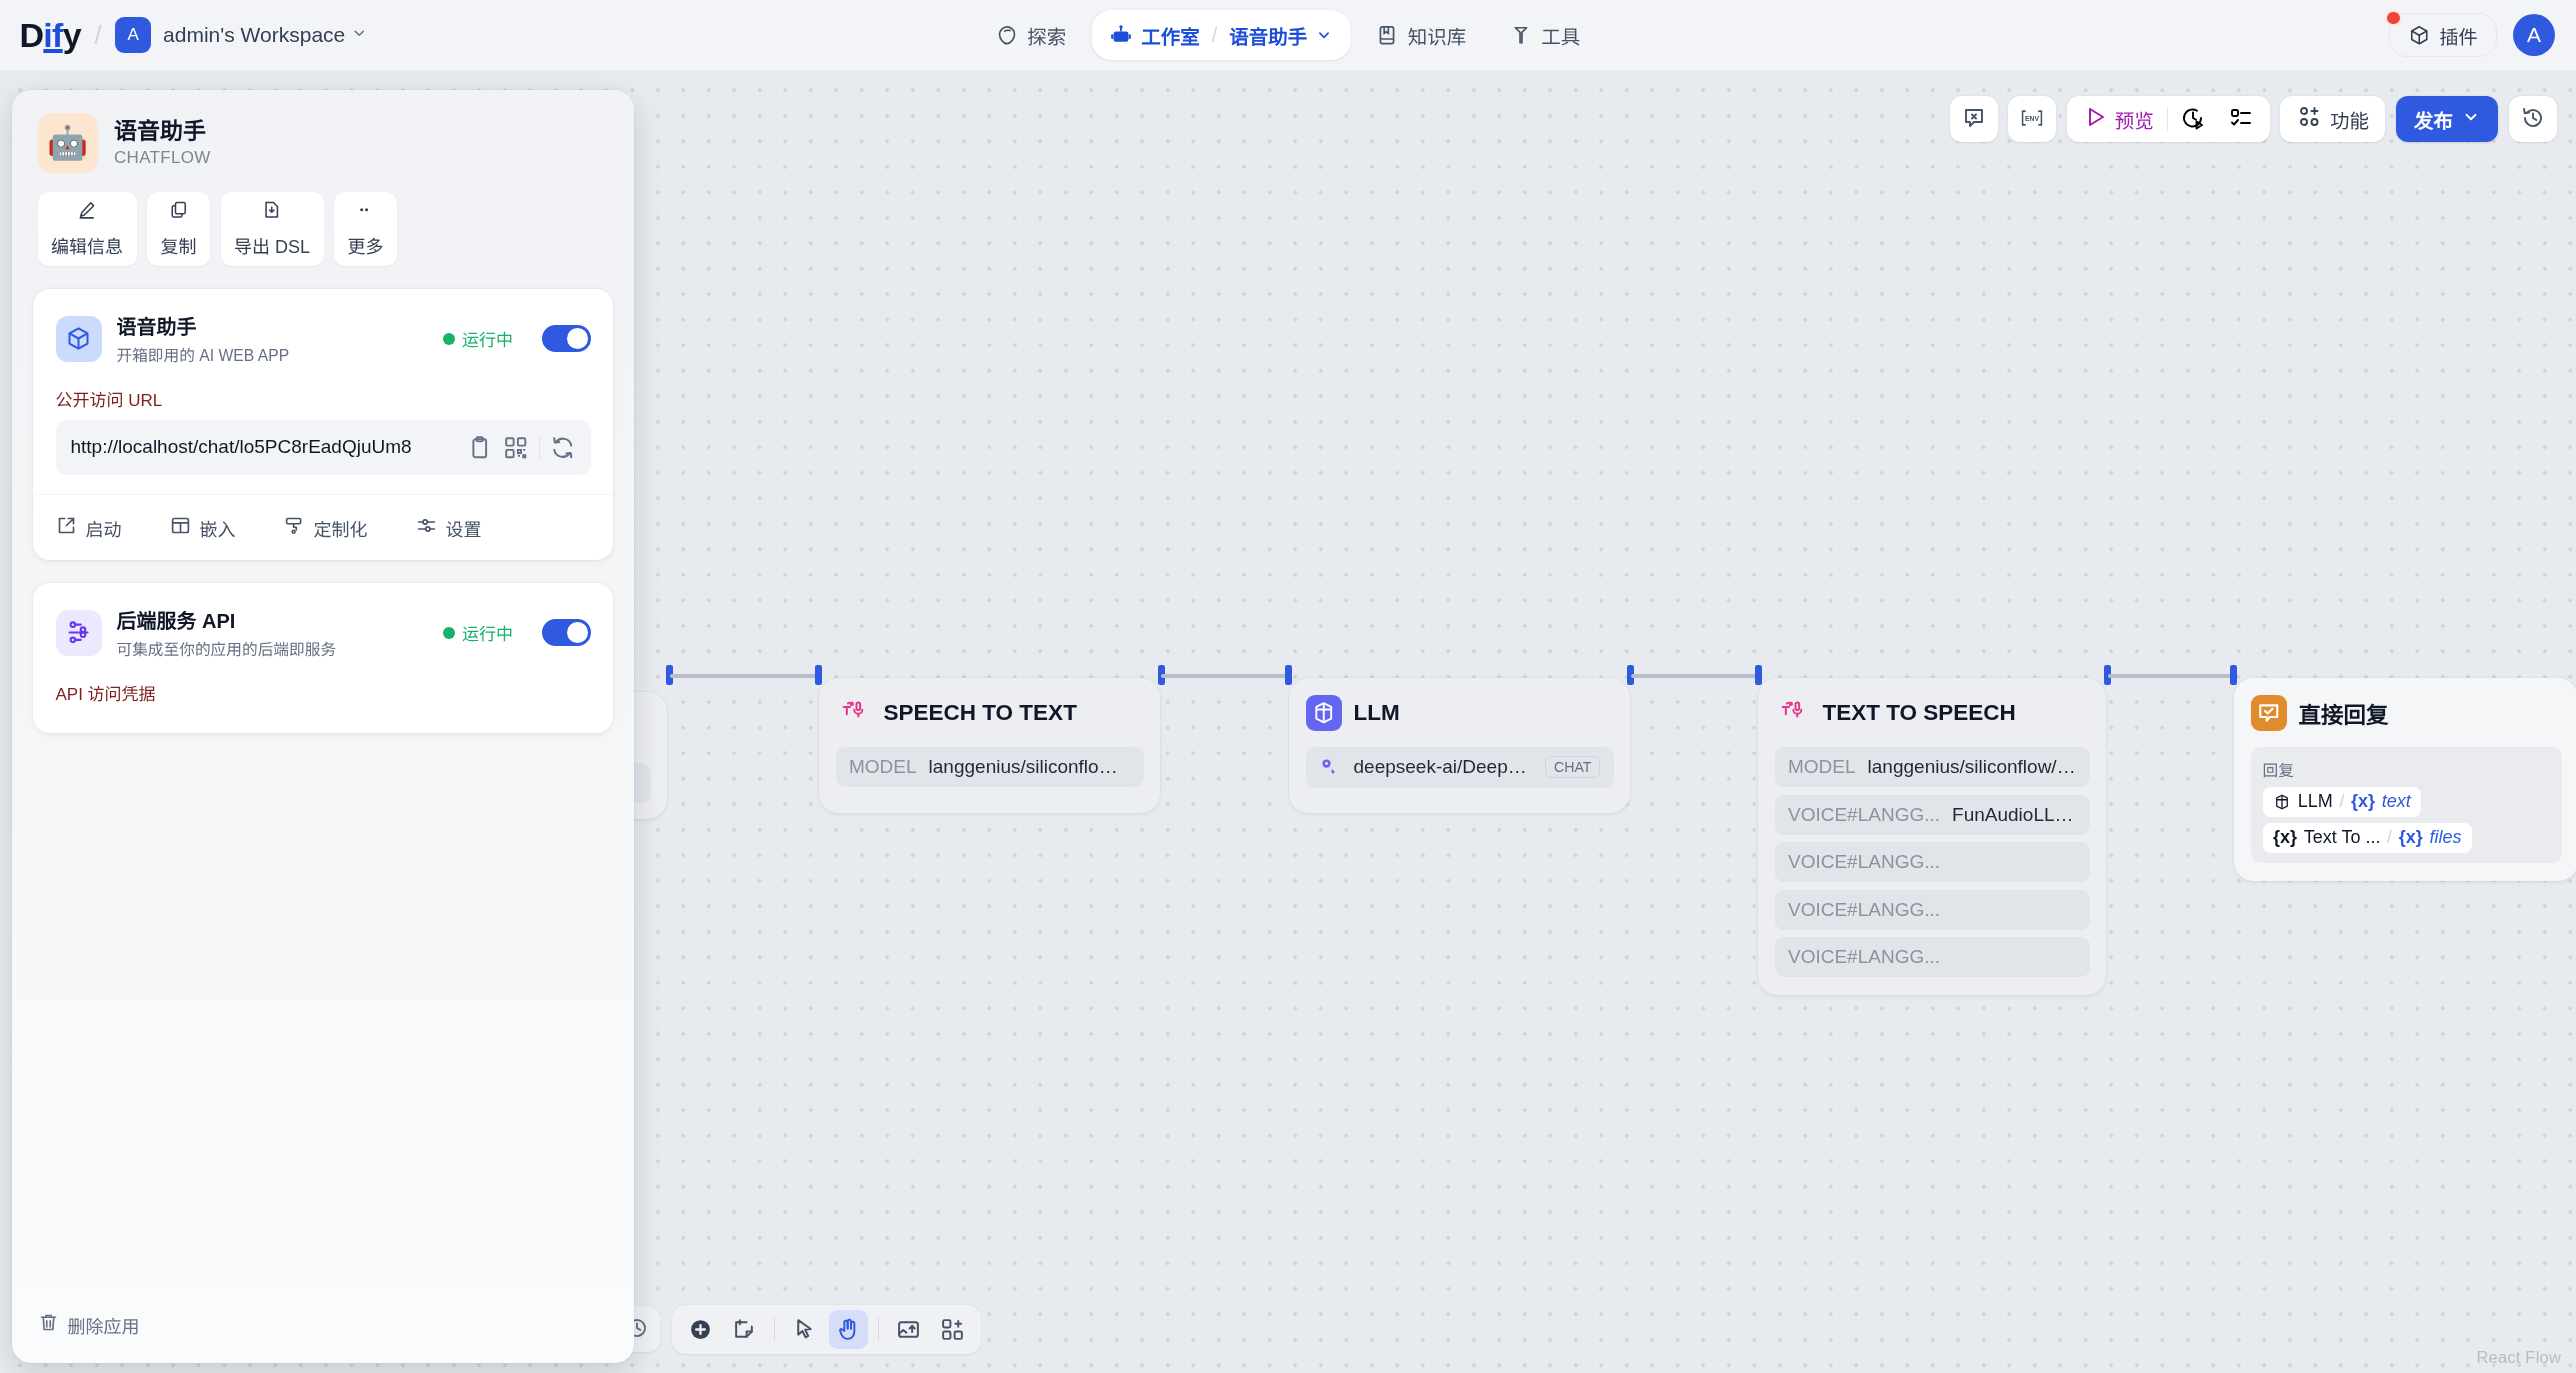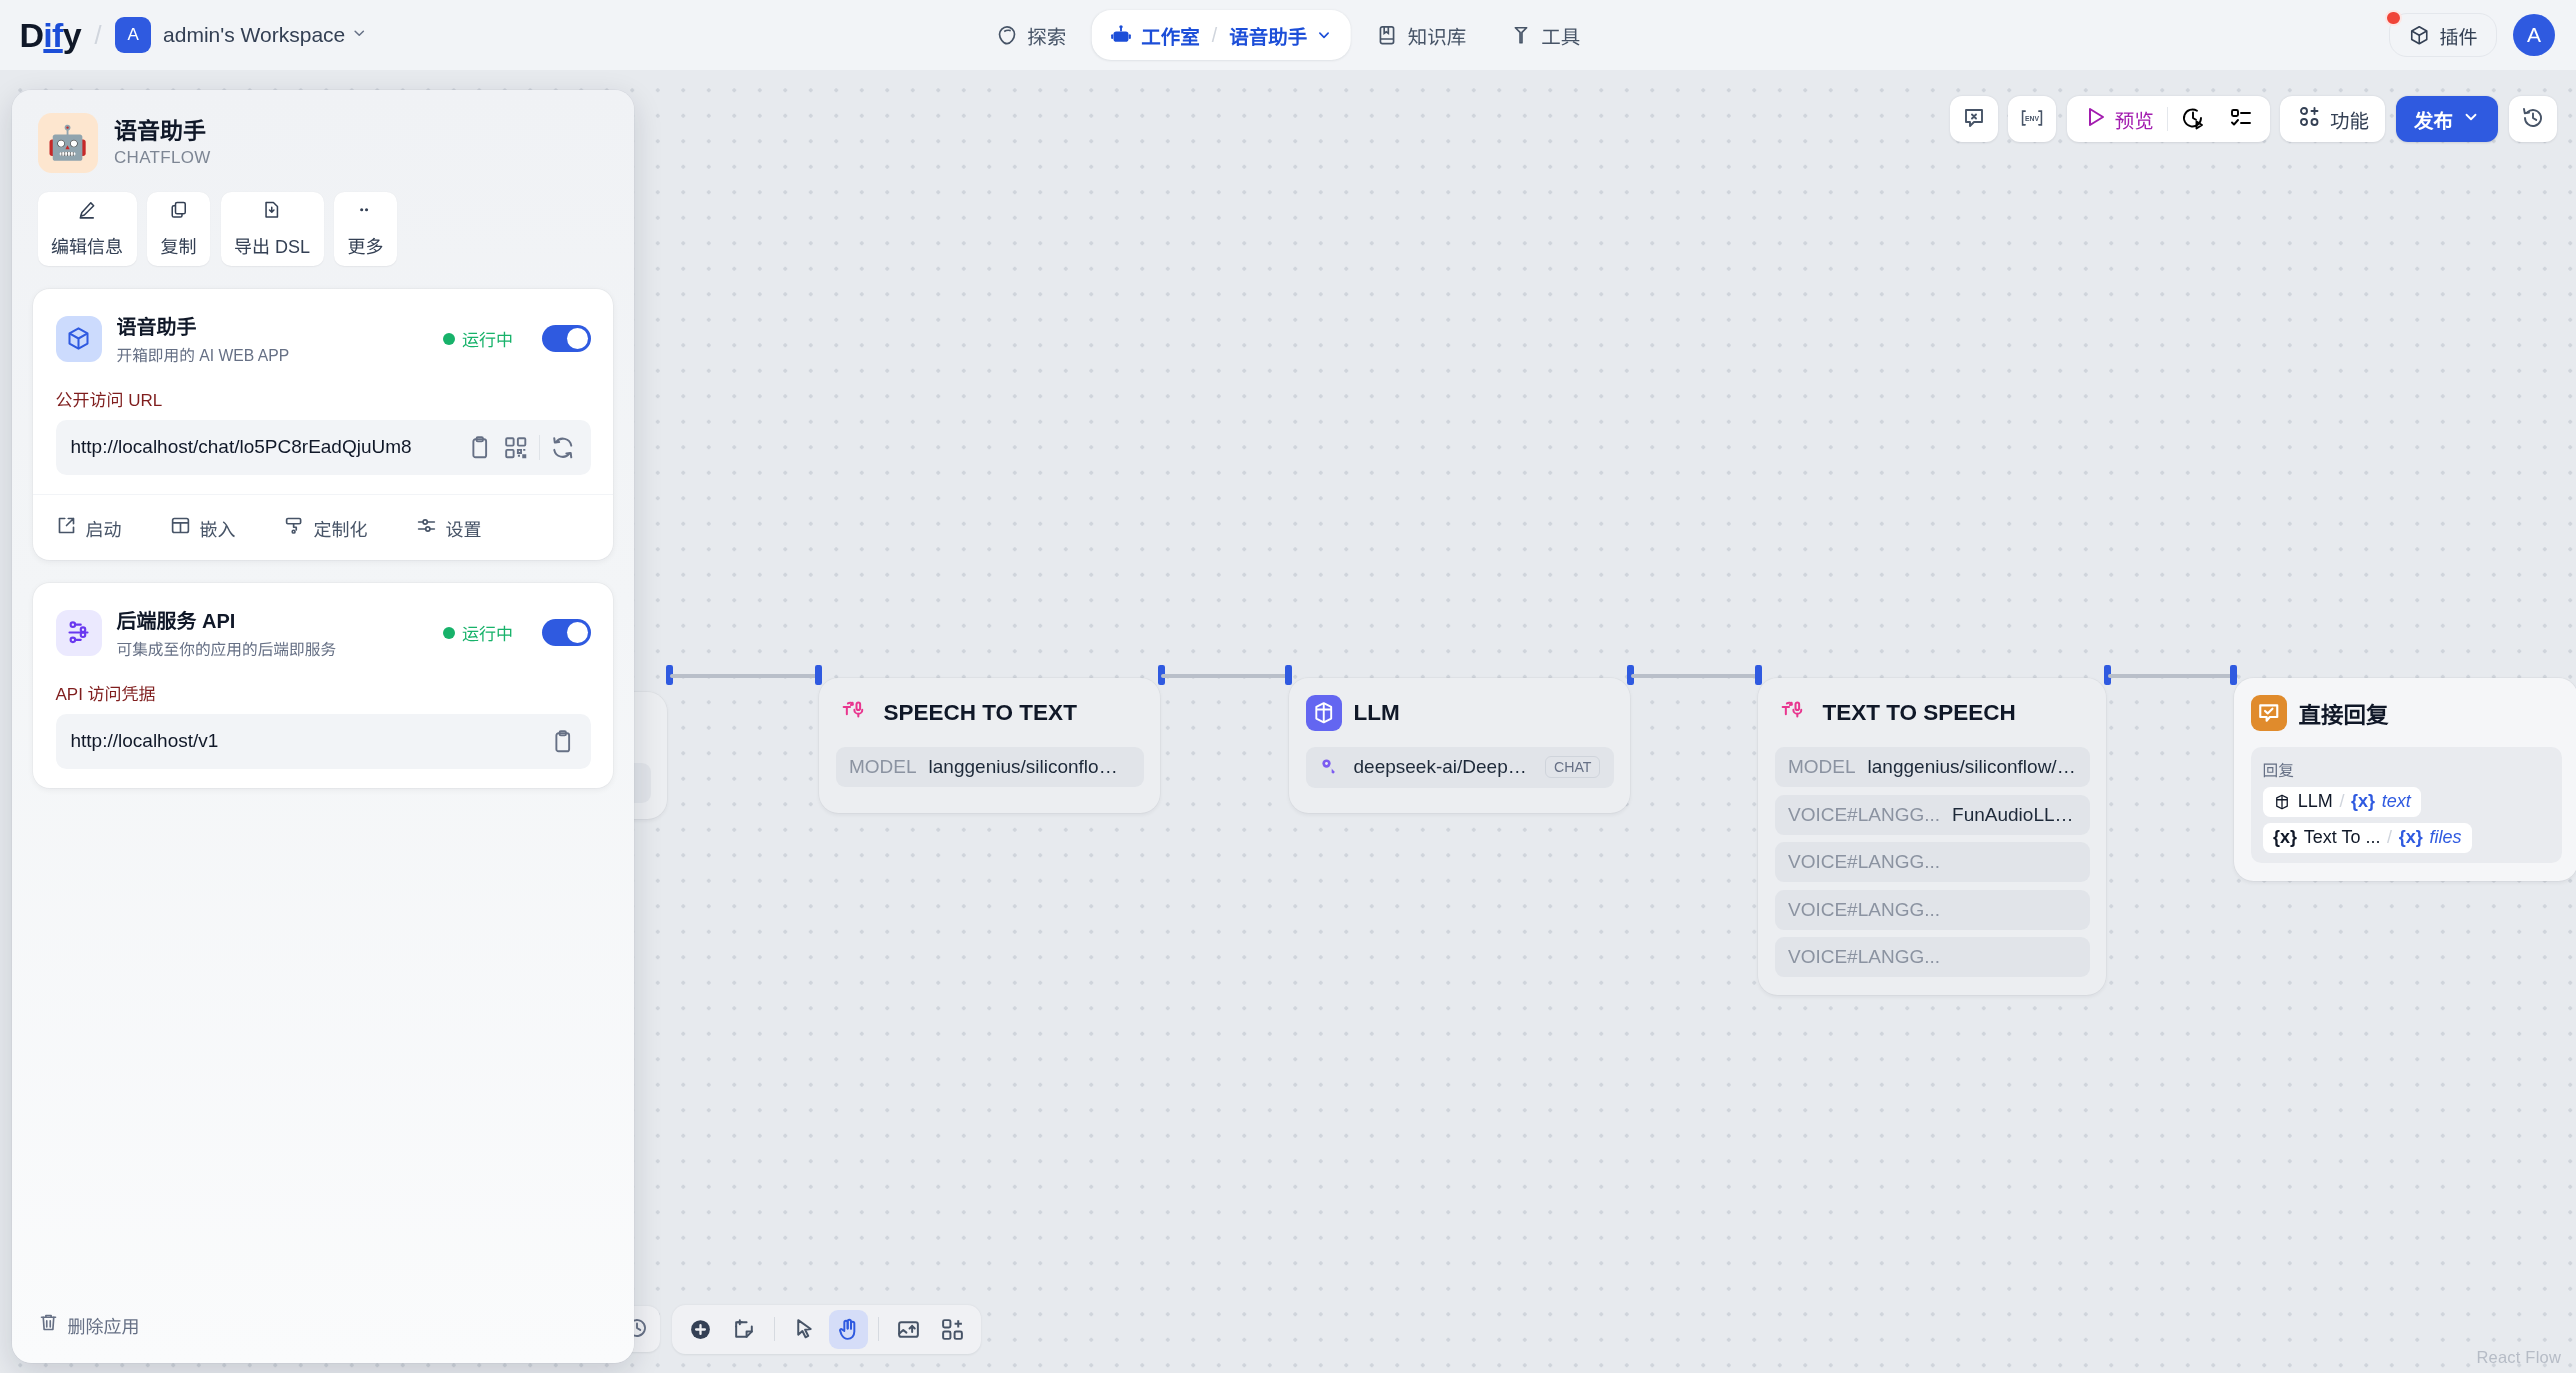--- a/index.html
+++ b/index.html
@@ -803,29 +803,20 @@
             <div class="card-sub">可集成至你的应用的后端即服务</div>
           </div>
           <div class="status">
             <span class="dot"></span>
             <span>运行中</span>
           </div>
           <div class="toggle"></div>
         </div>
 
         <div class="field-label">API 访问凭据</div>
-        <div class="field">
-          <span class="val">http://localhost/v1</span>
-          <span class="ic">
-            <svg viewBox="0 0 24 24" fill="none" stroke="currentColor" stroke-width="1.8" stroke-linejoin="round">
-                <rect x="6" y="4" width="12" height="17" rx="2"></rect>
-                <rect x="9" y="2" width="6" height="4" rx="1.2"></rect>
-              </svg>
-          </span>
-        </div>
       </div>
     </div>
 
     <div class="panel-spacer"></div>
 
     <div class="panel-foot">
       <div class="del-link">
         <span>
           <svg viewBox="0 0 24 24" fill="none" stroke="currentColor" stroke-width="1.9" stroke-linecap="round" stroke-linejoin="round">
               <path d="M4 6h16"></path>

